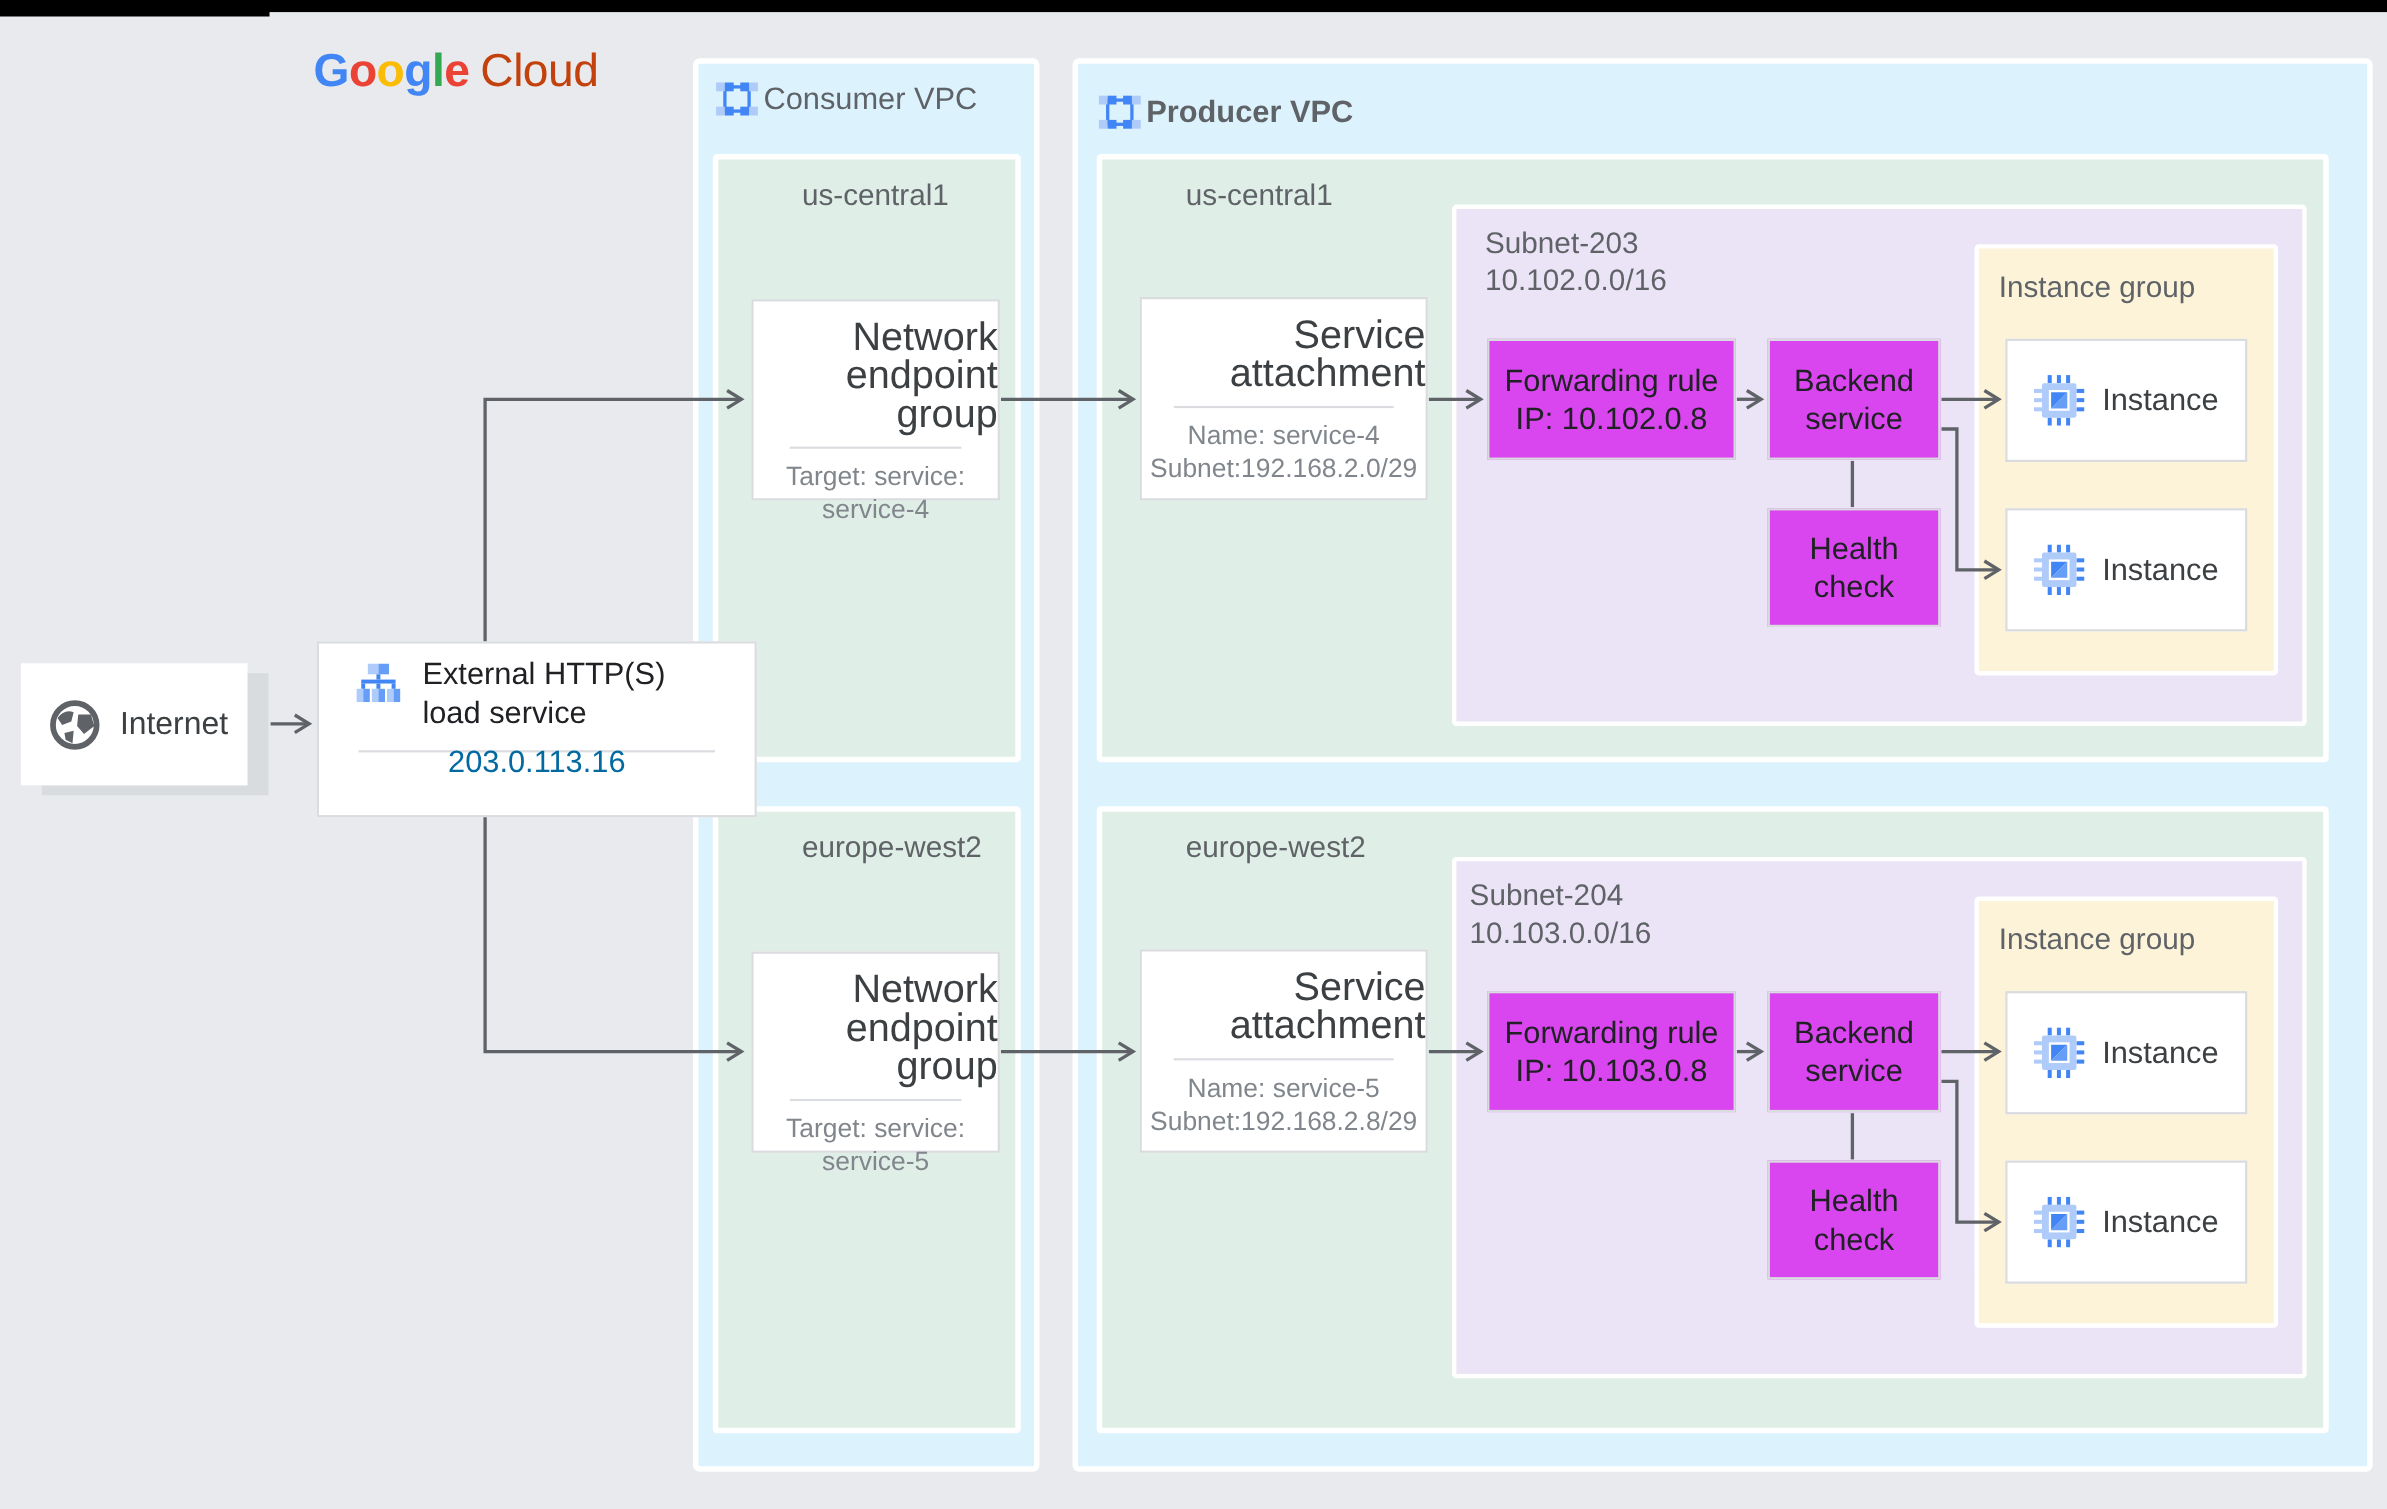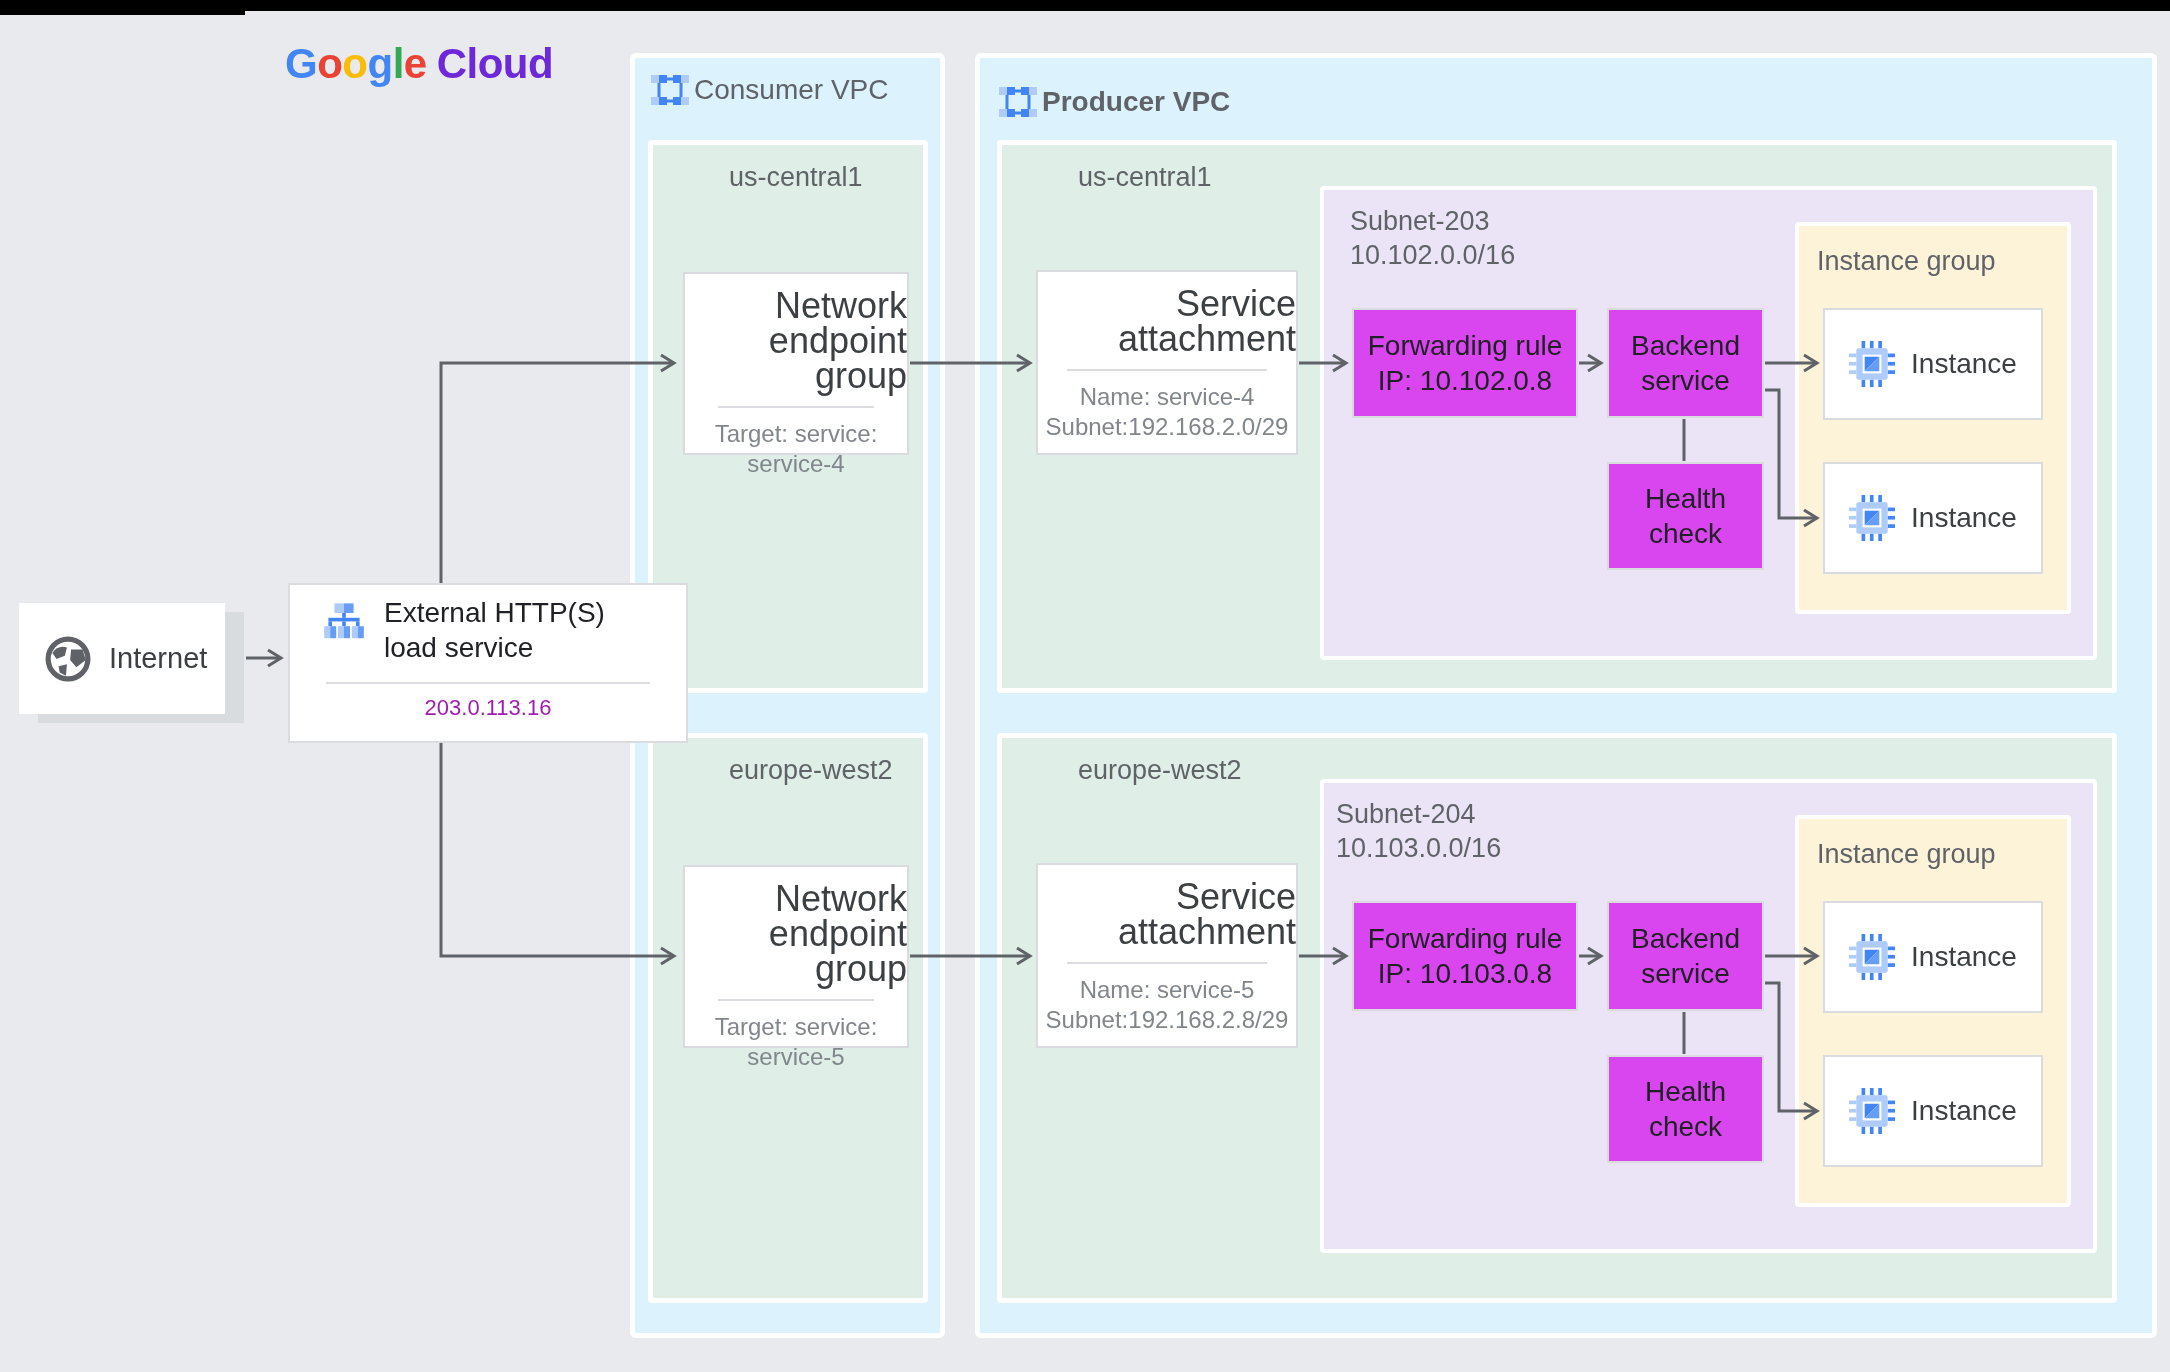--- a/index.html
+++ b/index.html
@@ -6,40 +6,40 @@
   .canvas{
     position:relative;width:2170px;height:1372px;background:#e8eaed;
     font-family:"Liberation Sans","DejaVu Sans",sans-serif;overflow:hidden;
   }
   
   .bar-thin{position:absolute;left:0;top:0;width:2170px;height:11px;background:#000;}
   .bar-thick{position:absolute;left:0;top:0;width:245px;height:15px;background:#000;}
 
   
   .brand{position:absolute;left:285px;top:40px;font-size:42px;font-weight:bold;letter-spacing:-0.5px;}
-  .brand .product{color:#6d28d9;font-weight:bold;margin-left:10px;}
+  .brand .product{color:#c2410c;font-weight:normal;margin-left:10px;}
 
   
   .node{position:absolute;background:#fff;border:2px solid #d9dbde;box-sizing:border-box;}
   .node .title{margin-top:14px;text-align:right;font-size:36px;line-height:35px;color:#3c4043;}
   .node .divider{height:2px;background:#dadce0;margin:13px auto 0 auto;}
   .node .detail{margin-top:11px;text-align:center;font-size:24px;line-height:30px;color:#80868b;}
 
   
   .internet{position:absolute;left:19px;top:603px;width:206px;height:111px;background:#fff;
     box-shadow:19px 9px 0 0 #d9dcdf;display:flex;align-items:center;padding-left:26px;box-sizing:border-box;}
   .internet .lbl{font-size:29px;color:#3c4043;margin-left:18px;}
 
   
   .lb{position:absolute;left:288px;top:583px;width:400px;height:160px;background:#fff;
     border:2px solid #dadce0;box-sizing:border-box;}
   .lb .icon{position:absolute;left:30px;top:16px;}
   .lb .ttl{position:absolute;left:94px;top:10px;width:230px;font-size:28px;line-height:35px;color:#202124;}
   .lb .divider{position:absolute;left:36px;right:36px;top:97px;height:2px;background:#dadce0;}
-  .lb .ip{position:absolute;left:0;top:110px;width:100%;text-align:center;font-size:22px;color:#a21caf;}
+  .lb .ip{position:absolute;left:0;top:92px;width:100%;text-align:center;font-size:28px;color:#0369a1;}
 
   
   .vpc{position:absolute;background:#dcf2fd;border:5px solid #fff;border-radius:6px;box-sizing:border-box;}
   #consumer-vpc{left:630px;top:53px;width:315px;height:1285px;}
   #producer-vpc{left:975px;top:53px;width:1182px;height:1285px;}
   .vpc-head{position:absolute;display:flex;align-items:center;gap:4px;}
   .vpc-label{font-size:28px;color:#5f6368;}
   #consumer-head{left:650px;top:70px;}
   #producer-head{left:998px;top:82px;font-weight:bold;}
 

